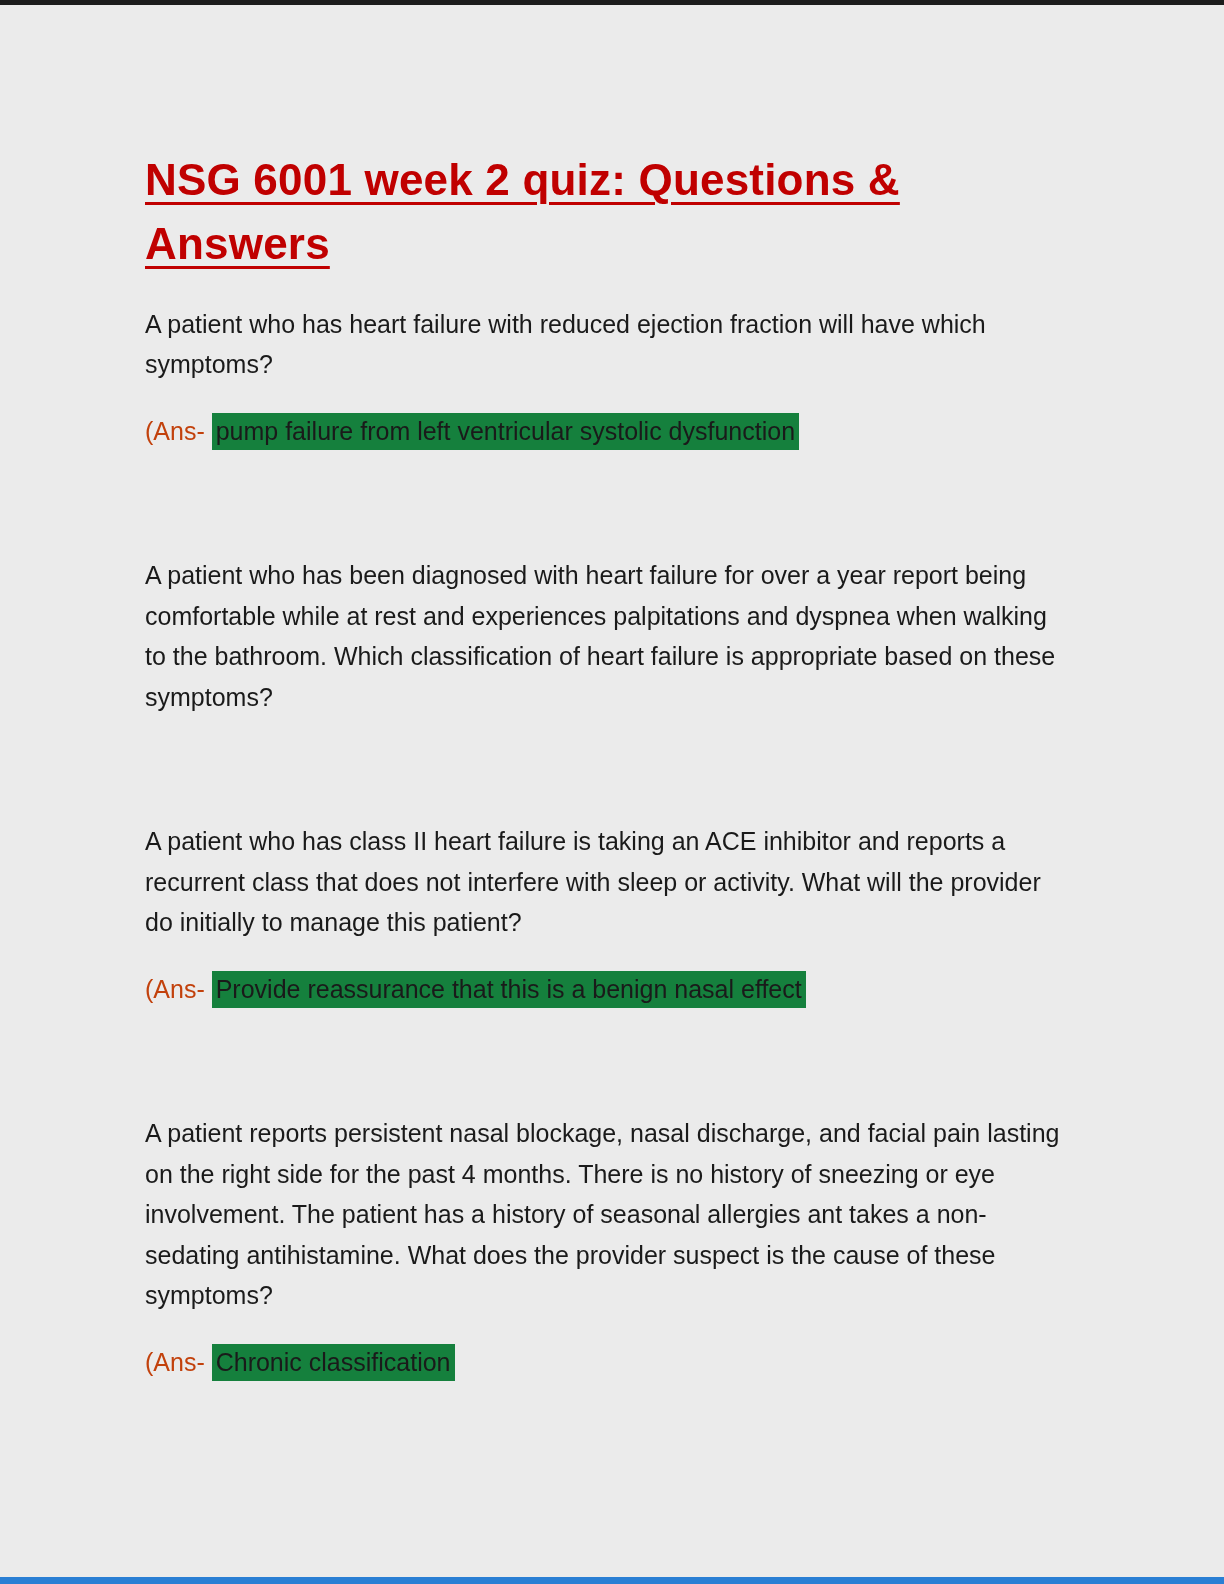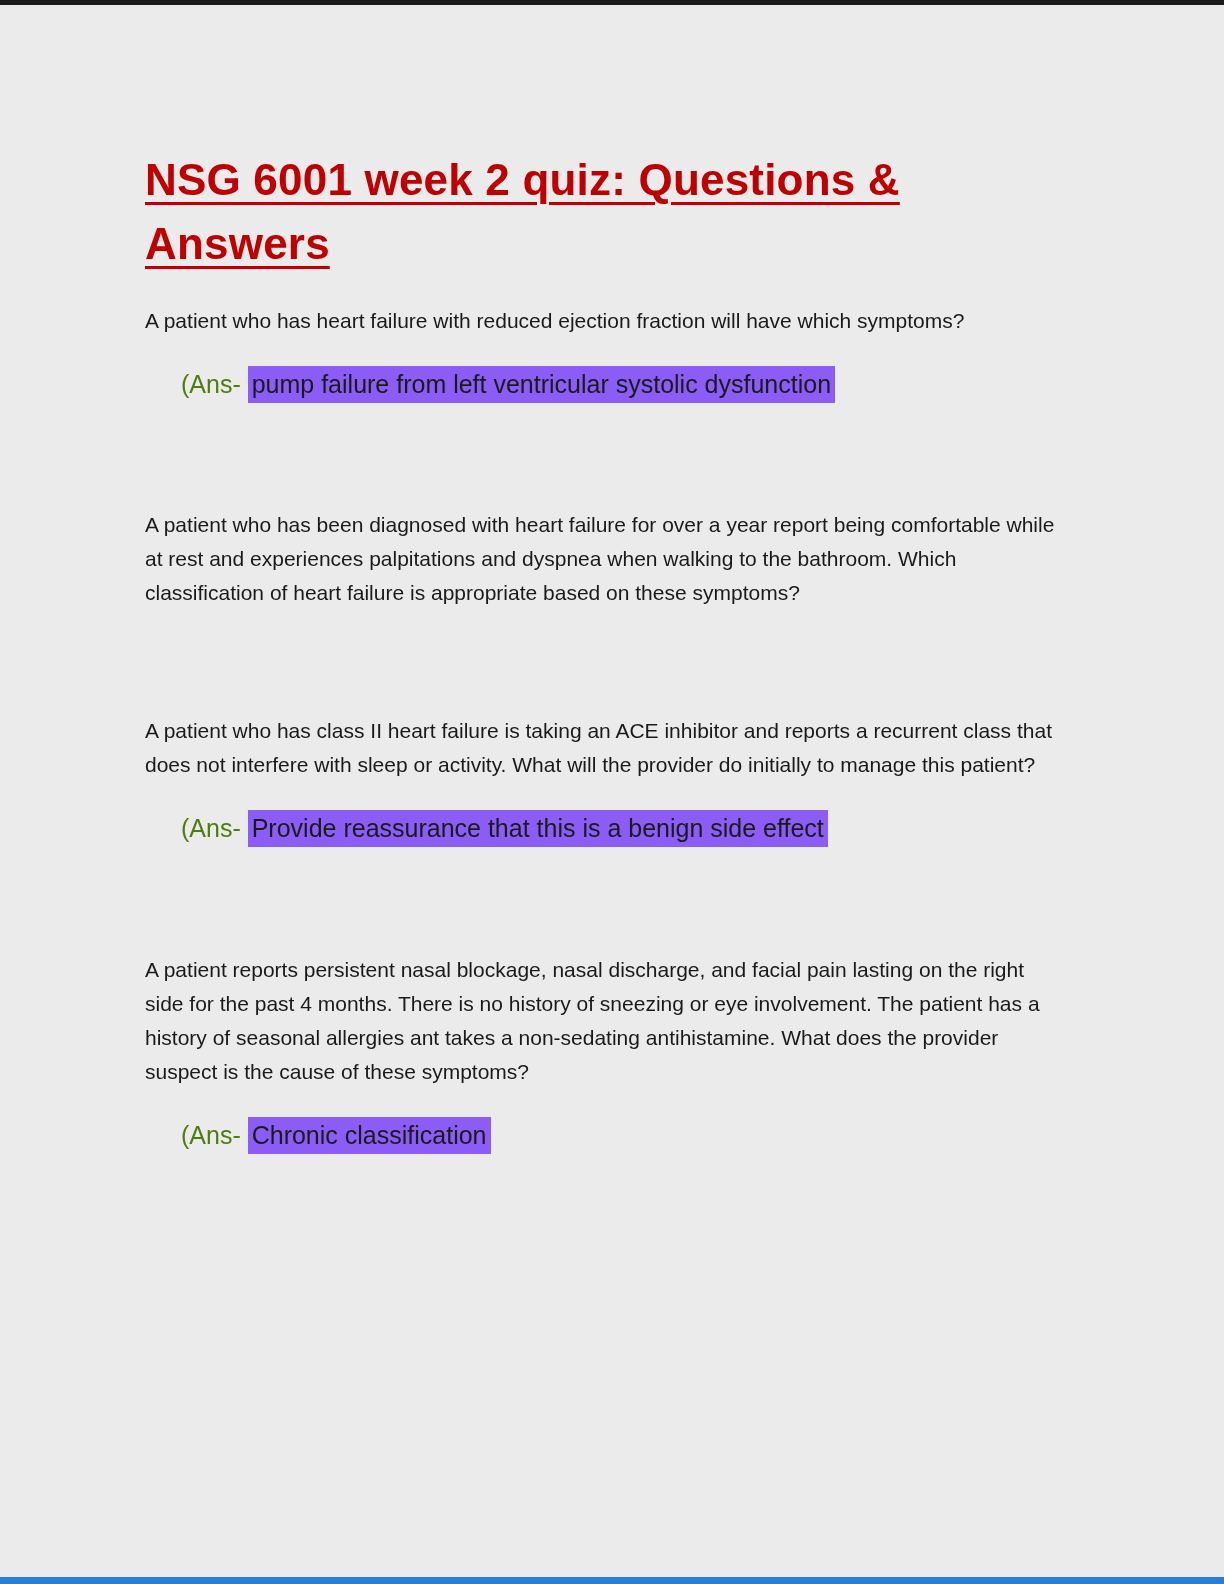--- a/index.html
+++ b/index.html
@@ -41,35 +41,34 @@
     font-size: 44px;
     font-weight: bold;
     line-height: 1.45;
     text-decoration: underline;
     text-decoration-thickness: 3px;
     text-underline-offset: 7px;
     margin: 0 0 28px 0;
     letter-spacing: 0.2px;
   }
   .question {
-    font-size: 21px;
+    font-size: 25px;
     line-height: 1.62;
     margin: 0 0 26px 0;
   }
   .answer-line {
     font-size: 25px;
     line-height: 1.62;
     margin: 0 0 0 0;
   }
   .ans-prefix {
-    color: #4d7c0f;
-    margin-left: 36px;
+    color: #c2410c;
   }
   .answer-highlight {
-    background: #8b5cf6;
+    background: #15803d;
     padding: 4px 4px 5px 4px;
   }
   .qa-block {
     margin-bottom: 104px;
   }
   .qa-block.tight {
     margin-bottom: 100px;
   }
 </style>
 </head>
@@ -85,21 +84,21 @@
     <p class="question">A patient who has heart failure with reduced ejection fraction will have which symptoms?</p>
     <p class="answer-line"><span class="ans-prefix"> (Ans- </span><span class="answer-highlight">pump failure from left ventricular systolic dysfunction</span></p>
   </div>
 
   <div class="qa-block">
     <p class="question">A patient who has been diagnosed with heart failure for over a year report being comfortable while at rest and experiences palpitations and dyspnea when walking to the bathroom. Which classification of heart failure is appropriate based on these symptoms?</p>
   </div>
 
   <div class="qa-block">
     <p class="question">A patient who has class II heart failure is taking an ACE inhibitor and reports a recurrent class that does not interfere with sleep or activity. What will the provider do initially to manage this patient?</p>
-    <p class="answer-line"><span class="ans-prefix"> (Ans- </span><span class="answer-highlight">Provide reassurance that this is a benign side effect</span></p>
+    <p class="answer-line"><span class="ans-prefix"> (Ans- </span><span class="answer-highlight">Provide reassurance that this is a benign nasal effect</span></p>
   </div>
 
   <div class="qa-block tight">
     <p class="question">A patient reports persistent nasal blockage, nasal discharge, and facial pain lasting on the right side for the past 4 months. There is no history of sneezing or eye involvement. The patient has a history of seasonal allergies ant takes a non-sedating antihistamine. What does the provider suspect is the cause of these symptoms?</p>
     <p class="answer-line"><span class="ans-prefix"> (Ans- </span><span class="answer-highlight">Chronic classification</span></p>
   </div>
 
 </div>
 
 <div class="bottom-edge"></div>

